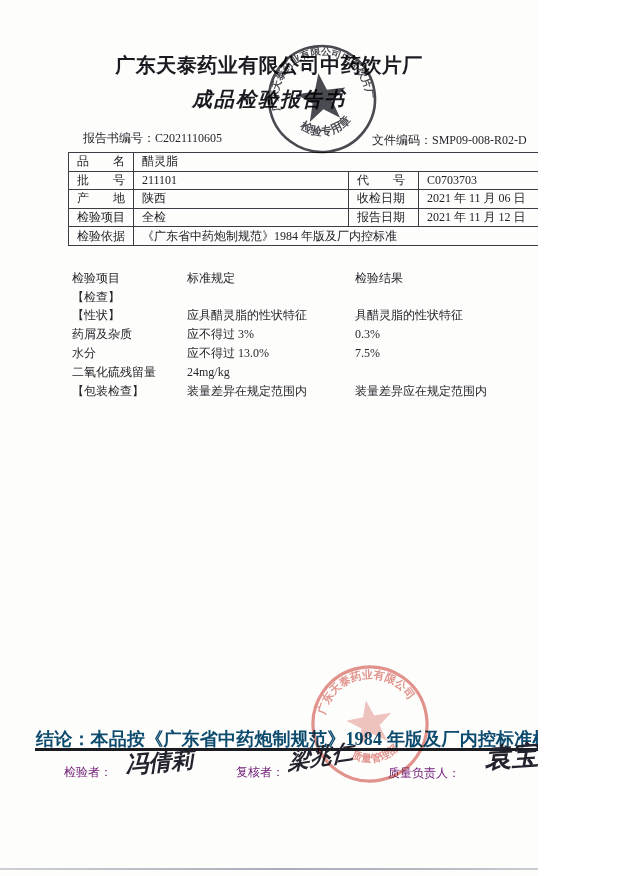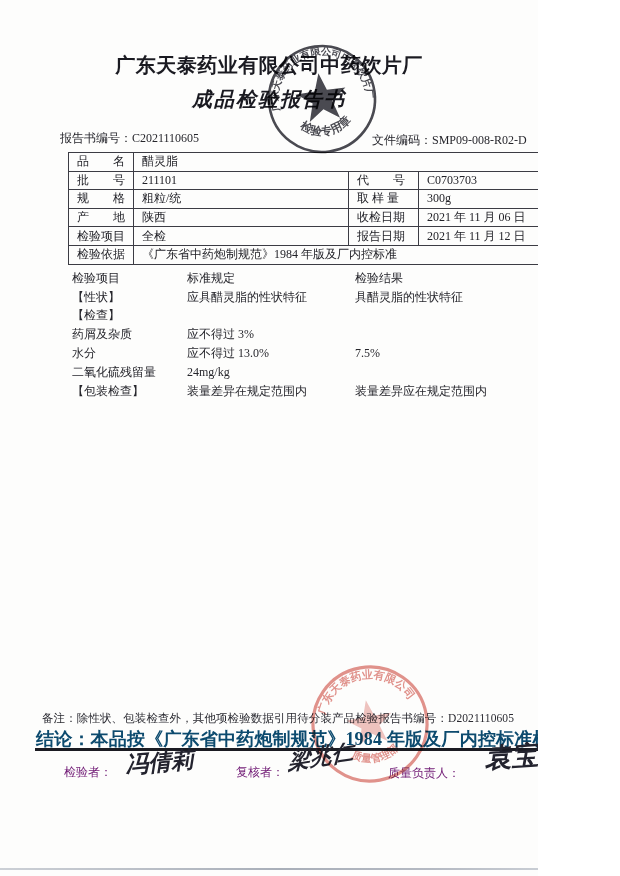--- a/index.html
+++ b/index.html
@@ -6,21 +6,21 @@
   .page{
     position:relative; width:538px; height:876px; overflow:hidden;
     background:#fdfdfc;
     font-family:"Liberation Serif","DejaVu Serif",serif;
     color:#26262c;
   }
   .title{position:absolute; left:0; width:100%; text-align:center; font-weight:700; color:#1a1a21;}
   .title.company{top:52px; font-size:20px; letter-spacing:0.5px;}
   .title.doc{top:86px; font-size:20px; letter-spacing:2px;font-style:italic;}
   .meta{position:absolute; font-size:12px; color:#26262c; white-space:nowrap;}
-  .meta-left{left:60px; top:130px;}
+  .meta-left{left:83px; top:130px;}
   .meta-right{left:372px; top:132px;}
   table.info{
     position:absolute; left:68px; top:152px; width:477px;
     border-collapse:collapse; table-layout:fixed;
     border:1.6px solid #34343c; font-size:12px; color:#222228;
   }
   table.info td{
     border:1px solid #3c3c44; height:17.6px; padding:0 4px 0 8px;
     white-space:nowrap; overflow:hidden; vertical-align:middle;
   }
@@ -68,26 +68,20 @@
       <td class="lab">品　　名</td>
       <td class="val" colspan="3">醋灵脂</td>
     </tr>
     <tr>
       <td class="lab">批　　号</td>
       <td class="val">211101</td>
       <td class="lab">代　　号</td>
       <td class="val">C0703703</td>
     </tr>
     <tr>
-      <td class="lab">规　　格</td>
-      <td class="val">粗粒/统</td>
-      <td class="lab">取 样 量</td>
-      <td class="val">300g</td>
-    </tr>
-    <tr>
       <td class="lab">产　　地</td>
       <td class="val">陕西</td>
       <td class="lab">收检日期</td>
       <td class="val">2021 年 11 月 06 日</td>
     </tr>
     <tr>
       <td class="lab">检验项目</td>
       <td class="val">全检</td>
       <td class="lab">报告日期</td>
       <td class="val">2021 年 11 月 12 日</td>
@@ -99,50 +93,50 @@
   </tbody>
     </table>
 
   <div class="results">
     <div class="rrow">
       <span>检验项目</span>
       <span>标准规定</span>
       <span>检验结果</span>
     </div>
     <div class="rrow">
+      <span>【检查】</span>
+      <span></span>
+      <span></span>
+    </div>
+    <div class="rrow">
       <span>【性状】</span>
       <span>应具醋灵脂的性状特征</span>
       <span>具醋灵脂的性状特征</span>
     </div>
     <div class="rrow">
-      <span>【检查】</span>
-      <span></span>
-      <span></span>
-    </div>
-    <div class="rrow">
       <span>药屑及杂质</span>
       <span>应不得过 3%</span>
+      <span>0.3%</span>
     </div>
     <div class="rrow">
       <span>水分</span>
       <span>应不得过 13.0%</span>
       <span>7.5%</span>
     </div>
     <div class="rrow">
       <span>二氧化硫残留量</span>
       <span>24mg/kg</span>
     </div>
     <div class="rrow">
       <span>【包装检查】</span>
       <span>装量差异在规定范围内</span>
       <span>装量差异应在规定范围内</span>
     </div>
   </div>
 
-  <div class="note">备注：除性状、包装检查外，其他项检验数据引用待分装产品检验报告书编号：D2021110605</div>
   <div class="conclusion">结论：本品按《广东省中药炮制规范》1984 年版及厂内控标准检验，结果符合规定。</div>
   <div class="rule"></div>
 
   <span class="slabel" style="left:64px; top:764px;">检验者：</span>
   <span class="sig sig1">冯倩莉</span>
   <span class="slabel" style="left:236px; top:764px;text-align:right;">复核者：</span>
   <span class="sig sig2">梁兆仁</span>
   <span class="slabel" style="left:388px; top:765px;">质量负责人：</span>
   <span class="sig sig3">袁宝华</span>
 

